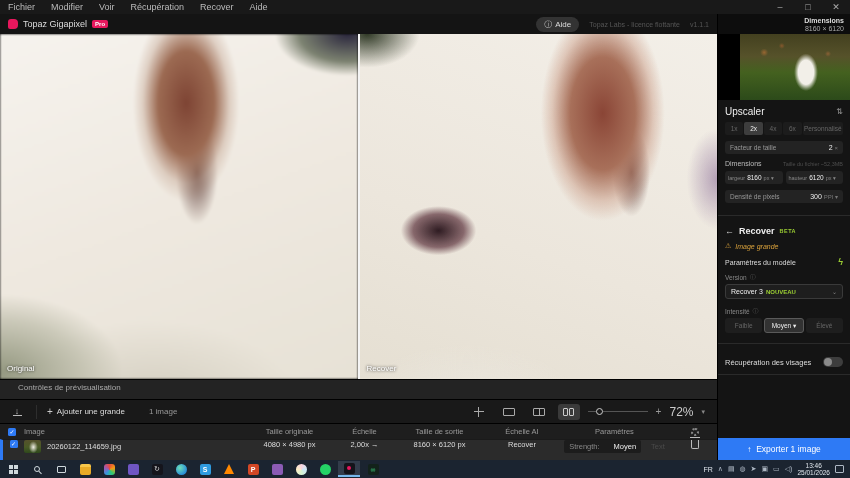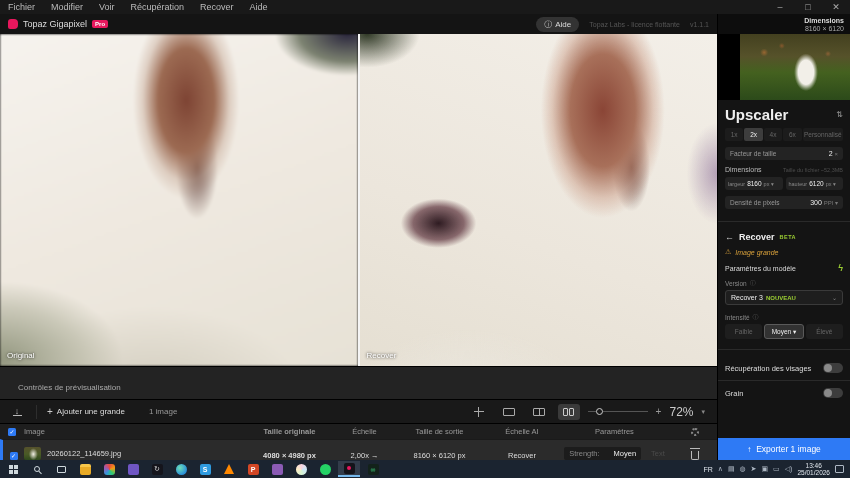--- a/index.html
+++ b/index.html
@@ -53,22 +53,22 @@
       radial-gradient(ellipse 26px 62px at 76% 40%, rgba(82,40,34,.85), transparent 72%),
       radial-gradient(ellipse 46px 30px at 22% 57%, #2f1c22, rgba(92,50,60,.7) 55%, transparent 82%),
       radial-gradient(ellipse 160px 100px at 30% 112%, rgba(236,233,226,.9), transparent 76%),
       linear-gradient(200deg, #f3efe8 0%, #ece6dc 60%, #e5dfd2 100%);
   }
   .divider { width:2px; background:#f5f5f5; flex:0 0 auto; }
   .pane-label { position:absolute; left:7px; bottom:6px; font-size:8px; color:#fff;
     text-shadow:0 0 3px rgba(0,0,0,.9); z-index:2; }
 
   
-  .controls-strip { height:20px; background:#232323; display:flex; align-items:flex-start;
-    padding:16px 18px; font-size:8px; color:#aaa; flex:0 0 auto; border-top:1px solid #000; }
+  .controls-strip { height:20px; background:#232323; display:flex; align-items:flex-end;
+    padding:7px 18px; font-size:8px; color:#aaa; flex:0 0 auto; border-top:1px solid #000; }
 
   
   .toolbar { height:24px; background:#191919; display:flex; align-items:center; padding:0 8px;
     flex:0 0 auto; border-top:1px solid #000; }
   .import-btn { display:flex; flex-direction:column; align-items:center; width:18px; color:#bbb; }
   .import-arrow { font-size:9px; line-height:7px; }
   .import-base { width:9px; border-bottom:1.5px solid #bbb; }
   .tb-sep { width:1px; height:14px; background:#2e2e2e; margin:0 10px; }
   .add-image { display:flex; align-items:center; gap:4px; font-size:8px; color:#ddd; }
   .plus-glyph { font-size:10px; color:#ccc; }
@@ -87,28 +87,28 @@
   .slider-line { height:1px; background:#555; flex:1; }
   .slider-line.lead { flex:0 0 8px; }
   .slider-knob { width:7px; height:7px; border:1.5px solid #ccc; border-radius:50%; background:#191919; }
   .zoom-plus { font-size:10px; color:#999; }
   .zoom-value { font-size:12px; color:#ccc; }
   .chev { font-size:7px; color:#888; }
 
   
   .qhead { height:16px; background:#1e1e1e; display:flex; align-items:center; font-size:7.5px;
     color:#999; flex:0 0 auto; border-top:1px solid #000; }
-  .qrow { height:21px; background:#2b2b2b; display:flex; align-items:flex-end; font-size:7.5px;
+  .qrow { height:21px; background:#2b2b2b; display:flex; align-items:flex-start; font-size:7.5px;
     color:#ddd; flex:0 0 auto; border-left:3px solid #2e7af5; border-top:1px solid #1a1a1a; }
   .c-check { flex:0 0 24px; display:flex; justify-content:center; }
   .qrow .c-check { flex-basis:21px; }
   .checkbox { width:8px; height:8px; background:#2e7af5; border-radius:1.5px; color:#fff;
     font-size:6px; line-height:8px; text-align:center; }
   .c-name { flex:1; display:flex; align-items:center; gap:6px; min-width:0; }
-  .c-orig { flex:0 0 95px; text-align:center;font-weight:bold; }
+  .c-orig { flex:0 0 95px; text-align:center; }
   .c-scale { flex:0 0 55px; text-align:center; }
   .c-out { flex:0 0 95px; text-align:center; }
   .c-model { flex:0 0 70px; text-align:center; }
   .c-params { flex:0 0 115px; display:flex; align-items:center; justify-content:center; gap:10px; }
   .c-gear { flex:0 0 45px; display:flex; align-items:center; justify-content:center; }
   .gear-ic { width:8px; height:8px; border:2px dotted #888; border-radius:50%; }
   .row-thumb { width:17px; height:13px; border-radius:2px;
     background: radial-gradient(ellipse 6px 8px at 55% 55%, #f0ede4, transparent 75%),
       linear-gradient(to bottom, #55512c 0%, #4a5a26 55%, #2e481c 100%); }
   .strength-badge { background:#1c1c1c; border-radius:2px; padding:2px 5px; display:flex; gap:14px; }
@@ -126,21 +126,21 @@
   .dims-value { font-size:7px; color:#aaa; line-height:8px; }
   .thumb-wrap { height:66px; background:#000; display:flex; justify-content:flex-end; }
   .thumb-art { width:110px; height:100%; 
     background: radial-gradient(ellipse 14px 22px at 60% 58%, #f2efe8 55%, rgba(240,237,230,.3) 75%, transparent 85%),
       radial-gradient(circle 4px at 22% 28%, rgba(160,105,50,.9), transparent 100%),
       radial-gradient(circle 3px at 38% 18%, rgba(140,90,45,.9), transparent 100%),
       radial-gradient(circle 3px at 80% 30%, rgba(150,100,55,.8), transparent 100%),
       linear-gradient(to bottom, #43401f 0%, #56522a 34%, #44611f 58%, #2c4a1a 100%); }
   .sb-section { padding:0 7px; }
   .sb-header { display:flex; align-items:center; justify-content:space-between; padding:6px 7px 5px; }
-  .sb-title { font-size:15px; font-weight:bold; color:#eee; }
+  .sb-title { font-size:10px; font-weight:normal; color:#eee; }
   .sb-header-ic { font-size:8px; color:#999; }
   .scale-row { display:flex; gap:1px; margin-bottom:6px; }
   .scale-btn { flex:1; text-align:center; font-size:6.5px; color:#666; padding:3px 0;
     background:#1c1c1c; border-radius:2px; }
   .scale-btn.active { background:#3d3d3d; color:#eee; }
   .scale-btn.wide { flex:2.2; }
   .field-box { background:#232323; border-radius:3px; display:flex; align-items:center;
     justify-content:space-between; padding:3px 5px; font-size:6.5px; color:#999; margin-bottom:6px; }
   .field-val { color:#eee; font-size:7px; }
   .field-unit { color:#777; font-size:6px; }
@@ -445,26 +445,20 @@
 
       <div class="toggle-row">
         <span class="toggle-label">Récupération des visages</span>
         <span class="toggle">
             <span class="knob"></span>
           </span>
       </div>
 
       <div class="sb-divider" style="margin:0;"></div>
 
-      <div class="toggle-row">
-        <span class="toggle-label">Grain</span>
-        <span class="toggle">
-            <span class="knob"></span>
-          </span>
-      </div>
 
       <div class="export-btn">
         <span class="export-ic">↑</span>
         <span>Exporter 1 image</span>
       </div>
     </div>
   </div>
 
   <div class="taskbar">
     <span class="tb-ic">

